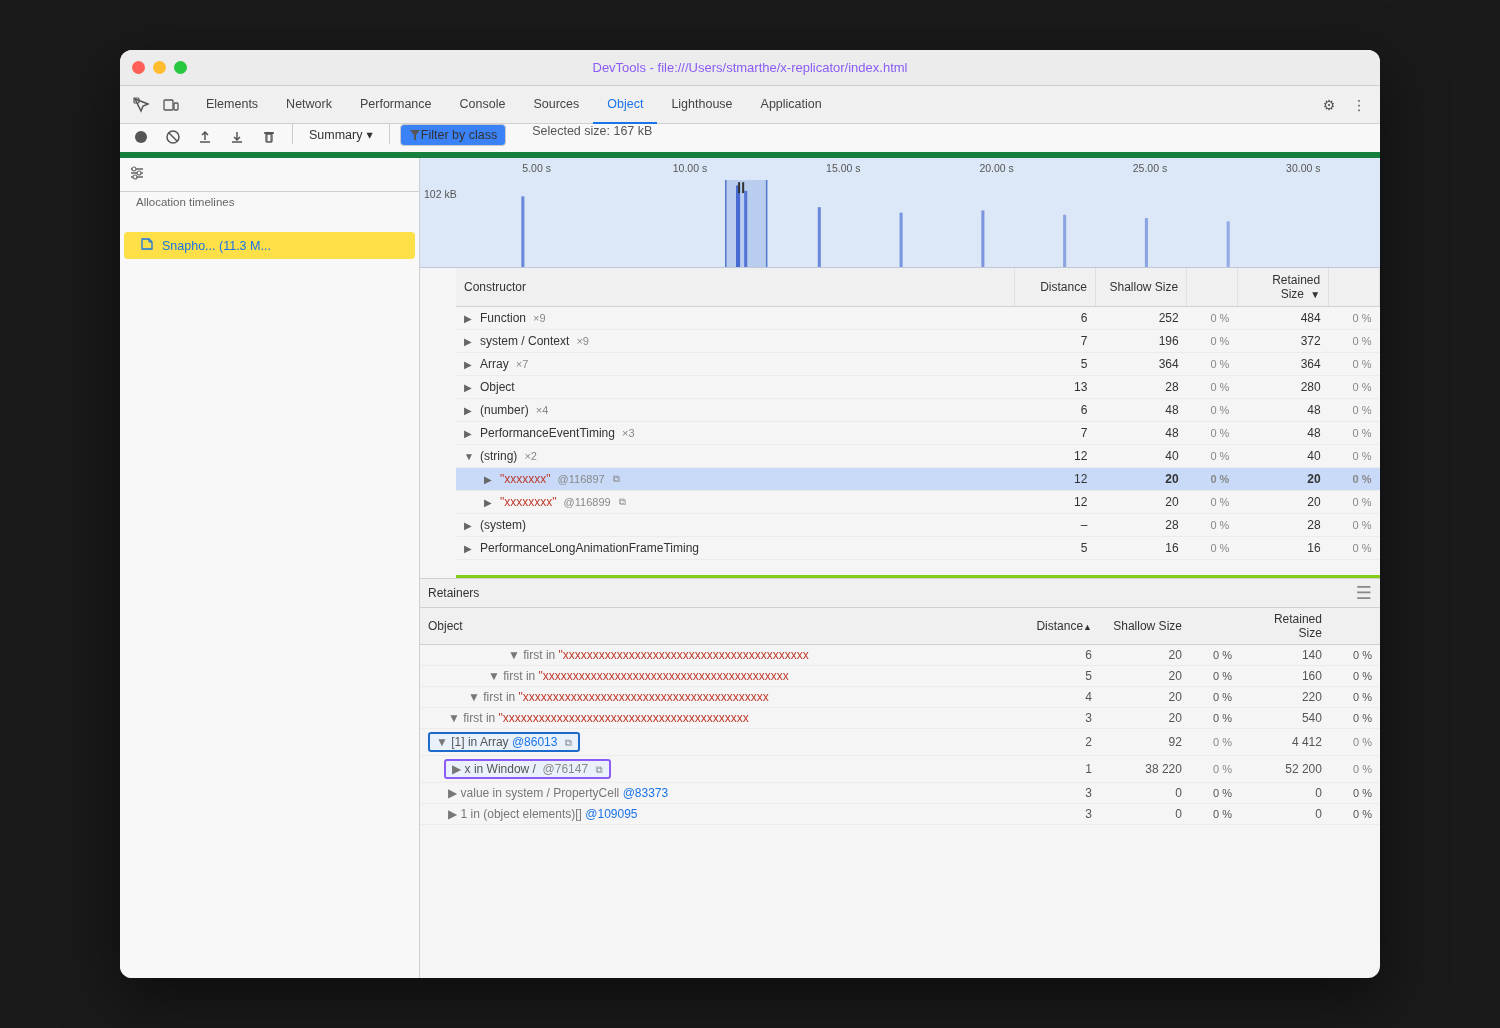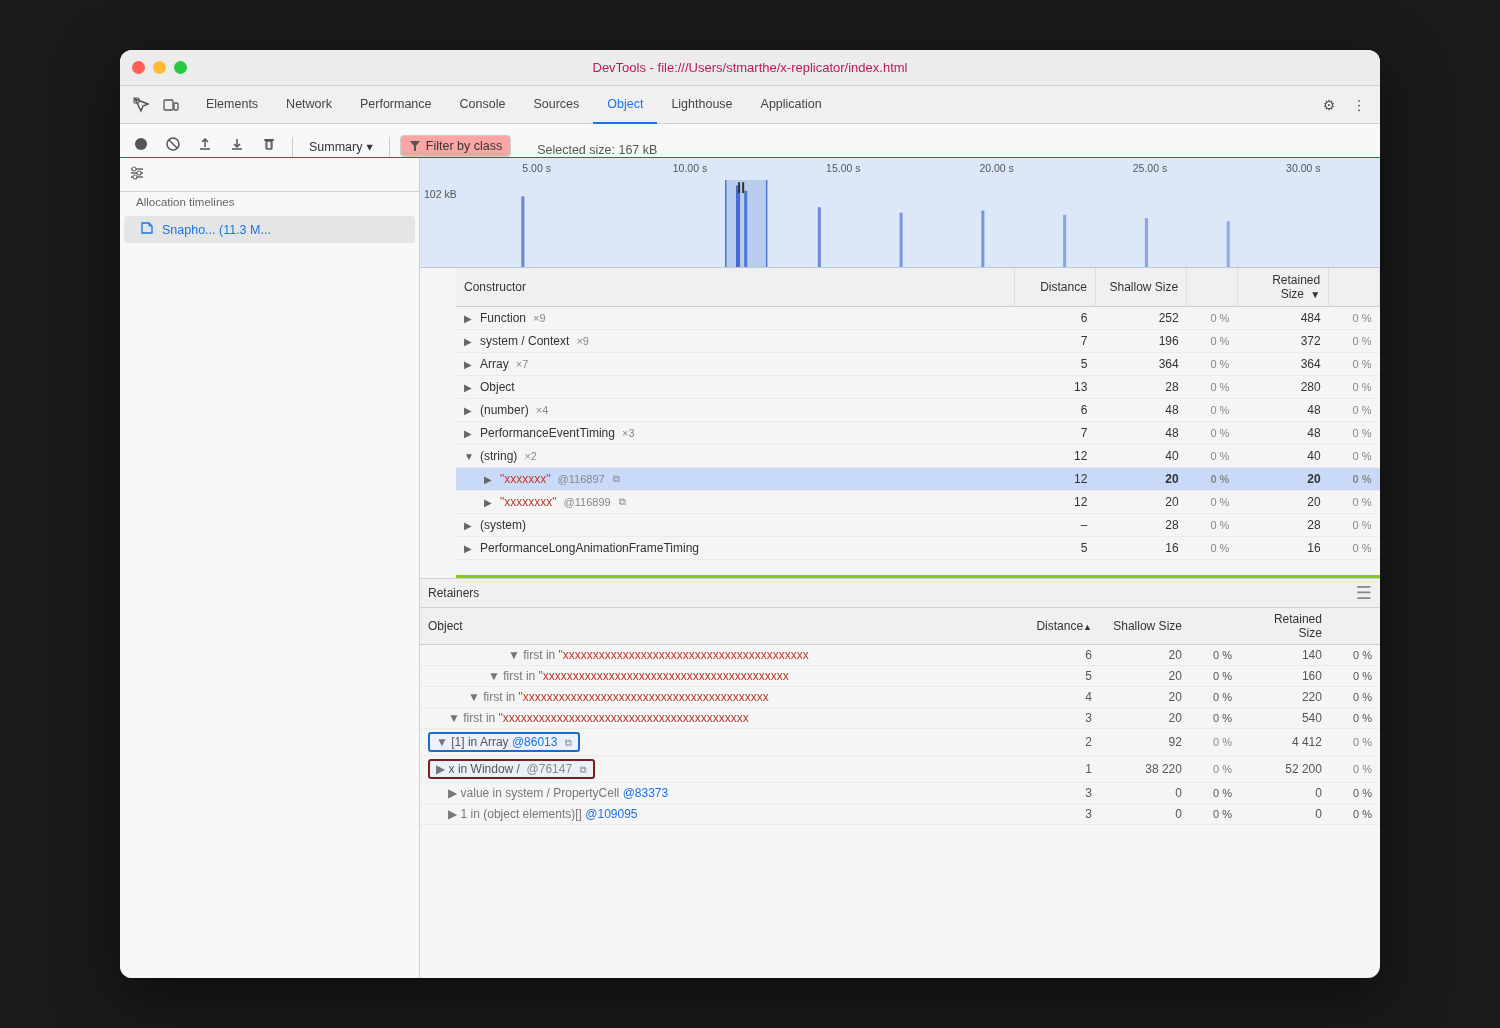--- a/index.html
+++ b/index.html
@@ -32,21 +32,21 @@
       left: 12px;
       display: flex;
       gap: 8px;
     }
     .wc { width: 13px; height: 13px; border-radius: 50%; cursor: pointer; }
     .wc-close { background: #ff5f57; }
     .wc-min { background: #febc2e; }
     .wc-max { background: #28c840; }
     .title-text {
       font-size: 13px;
-      color: #be185d;
+      color: #8b5cf6;
       font-weight: 500;
     }
     
     .nav-bar {
       background: #f0f0f0;
       border-bottom: 1px solid #d0d0d0;
       display: flex;
       align-items: center;
       height: 38px;
       padding: 0 8px;
@@ -80,23 +80,23 @@
       border-bottom: 2px solid #1a73e8;
     }
     .nav-right {
       margin-left: auto;
       display: flex;
       gap: 4px;
     }
     
     .toolbar {
       background: #f8f8f8;
-      border-bottom: 1px solid #15803d;
-      display: flex;
-      align-items: flex-end;
+      border-bottom: 6px solid #15803d;
+      display: flex;
+      align-items: flex-start;
       height: 34px;
       padding: 0 8px;
       gap: 6px;
     }
     .toolbar-btn {
       width: 26px; height: 26px;
       border-radius: 4px;
       display: flex; align-items: center; justify-content: center;
       cursor: pointer;
       color: #444;
@@ -108,28 +108,27 @@
       gap: 4px;
       font-size: 12.5px;
       color: #333;
       cursor: pointer;
       padding: 3px 6px;
       border-radius: 4px;
     }
     .filter-by-class {
       display: flex;
       align-items: center;
-      gap: 5px;
       font-size: 12.5px;
       color: #333;
       cursor: pointer;
       padding: 3px 8px;
       border: 1px solid #ccc;
       border-radius: 4px;
-      background: #fca5a5;
+      background: #3b82f6;
     }
     .selected-size {
       font-size: 12.5px;
       color: #555;
       margin-left: 20px;
     }
     
     .main-content {
       display: flex;
       height: 820px;
@@ -167,22 +166,22 @@
       color: #666;
       padding: 4px 16px 8px;
     }
     .snapshot-item {
       display: flex;
       align-items: center;
       gap: 8px;
       padding: 5px 16px;
       cursor: pointer;
       border-radius: 4px;
-      margin: 0 4px;
-      background: #e5e5e5;
+      margin: 16px 4px;
+      background: #fde047;
     }
     .snapshot-icon {
       color: #1a73e8;
       font-size: 14px;
     }
     .snapshot-label {
       font-size: 12.5px;
       color: #1a73e8;
     }
     
@@ -753,21 +752,21 @@
                 </td>
                 <td class="right" style="color:#555">2</td>
                 <td class="right" style="color:#555">92</td>
                 <td class="right" style="font-size:11px;color:#888">0 %</td>
                 <td class="right" style="color:#555">4 412</td>
                 <td class="right" style="font-size:11px;color:#888">0 %</td>
               </tr>
 
               <tr>
                 <td>
-                  <div style="display:inline-block;border:2px solid #7f1d1d;border-radius:3px;padding:1px 6px;background:#eaf1fb;margin-left:0px">
+                  <div style="display:inline-block;border:2px solid #8b5cf6;border-radius:3px;padding:1px 6px;background:#eaf1fb;margin-left:16px">
                     <span class="ret-gray">▶ </span><span style="color:#555">x in Window /</span><span style="color:#888">&nbsp;&nbsp;@76147</span>
                     <span class="copy-icon">⧉</span>
                   </div>
                 </td>
                 <td class="right" style="color:#555">1</td>
                 <td class="right" style="color:#555">38 220</td>
                 <td class="right" style="font-size:11px;color:#888">0 %</td>
                 <td class="right" style="color:#555">52 200</td>
                 <td class="right" style="font-size:11px;color:#888">0 %</td>
               </tr>

